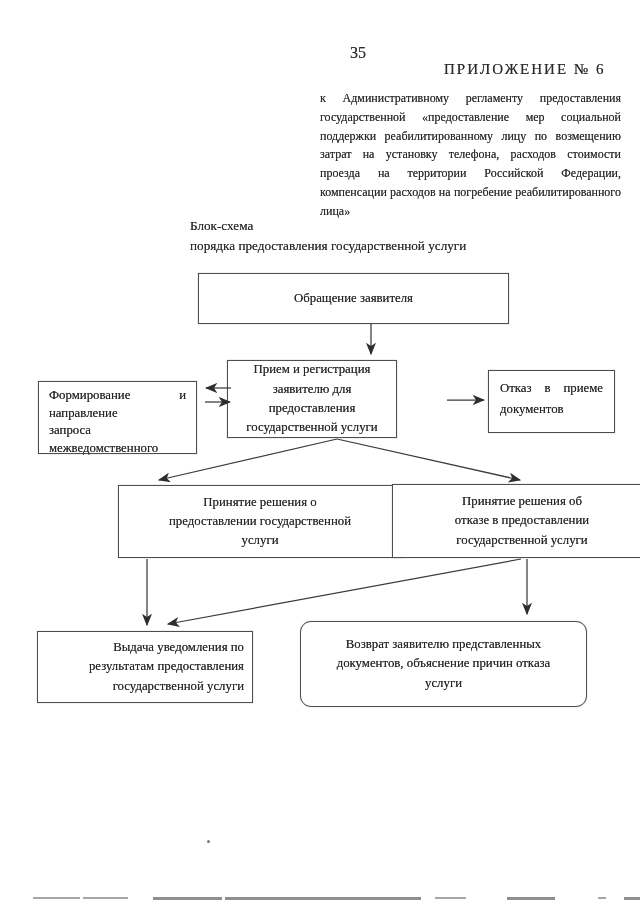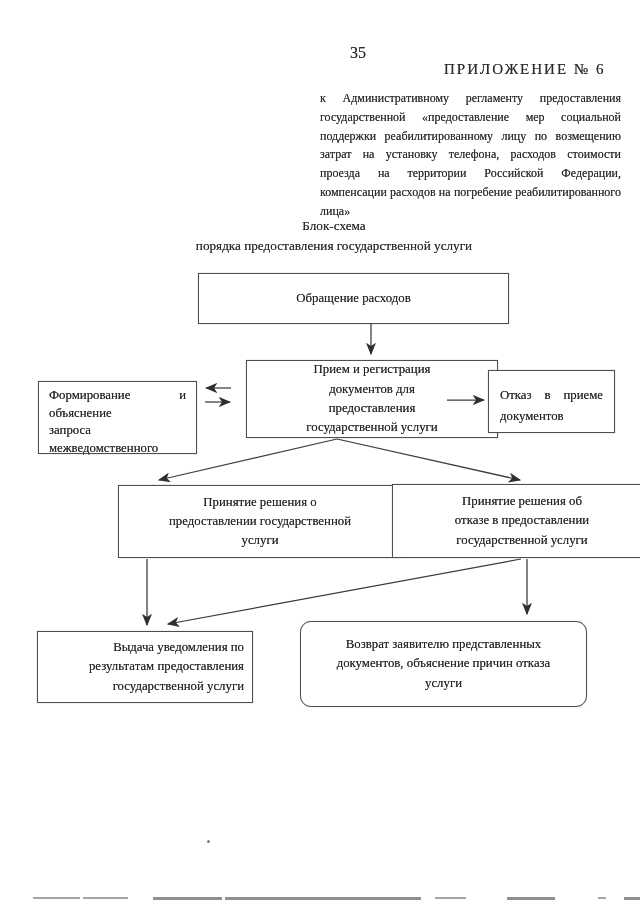--- a/index.html
+++ b/index.html
@@ -8,36 +8,36 @@
     font-family:"Liberation Serif","DejaVu Serif",serif;
     color:#2b2b2b;overflow:hidden;
   }
   .abs{position:absolute;}
   .scan{text-shadow:0 0 .6px rgba(50,50,50,.75);}
   
   .page-number{left:342px;top:44px;font-size:16px;margin-left:8px;}
   .appendix{left:444px;top:61px;font-size:15px;letter-spacing:2px;}
   .preamble{left:320px;top:89px;width:301px;font-size:12px;line-height:18.8px;
             text-align:justify;}
-  .doc-title{left:173px;top:216px;width:322px;text-align:center;
+  .doc-title{left:190px;top:216px;width:322px;text-align:left;
              font-size:13.2px;line-height:19.5px;}
   
   .node{
     position:absolute;border:1.5px solid #4e4e4e;background:#fff;
     box-sizing:border-box;font-size:12.8px;line-height:19.3px;color:#262626;
     display:flex;flex-direction:column;justify-content:center;text-align:center;
     padding:2px 8px;box-shadow:0 0 1px rgba(90,90,90,.5);
   }
   .node .ln{white-space:nowrap;}
   .node-left{justify-content:flex-start;text-align:left;}
   .jline{text-align:justify;text-align-last:justify;white-space:normal;}
   #node-applicant{left:198px;top:273px;width:311px;height:51px;}
-  #node-reception{left:246px;top:360px;width:252px;height:78px;}
+  #node-reception{left:227px;top:360px;width:170px;height:78px;}
   #node-interagency{left:38px;top:362px;width:159px;height:73px;line-height:17.6px;padding:5px 10px;margin-top:19px;}
-  #node-refusal{left:488px;top:370px;width:127px;height:63px;line-height:21px;padding:14px 11px;}
+  #node-refusal{left:488px;top:370px;width:127px;height:63px;line-height:21px;padding:7px 11px;}
   #node-grant{left:118px;top:485px;width:284px;height:73px;}
   #node-refuse{left:392px;top:484px;width:260px;height:74px;}
   #node-notice{left:37px;top:631px;width:216px;height:72px;text-align:right;}
   #node-return{left:300px;top:621px;width:287px;height:86px;border-radius:11px;}
   
   #arrows{left:0;top:0;width:640px;height:905px;pointer-events:none;}
   
   .artifact{position:absolute;background:#8f8f8f;height:3px;top:897px;}
   .artifact.light{background:#a6a6a6;height:2px;}
   .dot{position:absolute;width:3px;height:3px;background:#7a7a7a;border-radius:50%;}
@@ -47,33 +47,33 @@
 
 <div class="abs scan page-number">35</div>
 <div class="abs scan appendix">ПРИЛОЖЕНИЕ № 6</div>
 <div class="abs scan preamble">к Административному регламенту предоставления государственной «предоставление мер социальной поддержки реабилитированному лицу по возмещению затрат на установку телефона, расходов стоимости проезда на территории Российской Федерации, компенсации расходов на погребение реабилитированного лица»</div>
 <div class="abs scan doc-title">
   <div>Блок-схема</div>
   <div>порядка предоставления государственной услуги</div>
 </div>
 
 <div class="node scan" id="node-applicant">
-  <div class="ln">Обращение расходов</div>
+  <div class="ln">Обращение заявителя</div>
 </div>
 
 <div class="node scan" id="node-reception">
   <div class="ln">Прием и регистрация</div>
-  <div class="ln">документов для</div>
+  <div class="ln">заявителю для</div>
   <div class="ln">предоставления</div>
   <div class="ln">государственной услуги</div>
 </div>
 
 <div class="node node-left scan" id="node-interagency">
   <div class="jline">Формирование и</div>
-  <div class="ln">объяснение</div>
+  <div class="ln">направление</div>
   <div class="ln">запроса</div>
   <div class="ln">межведомственного</div>
 </div>
 
 <div class="node node-left scan" id="node-refusal">
   <div class="jline">Отказ в приеме</div>
   <div class="ln">документов</div>
 </div>
 
 <div class="node scan" id="node-grant">

